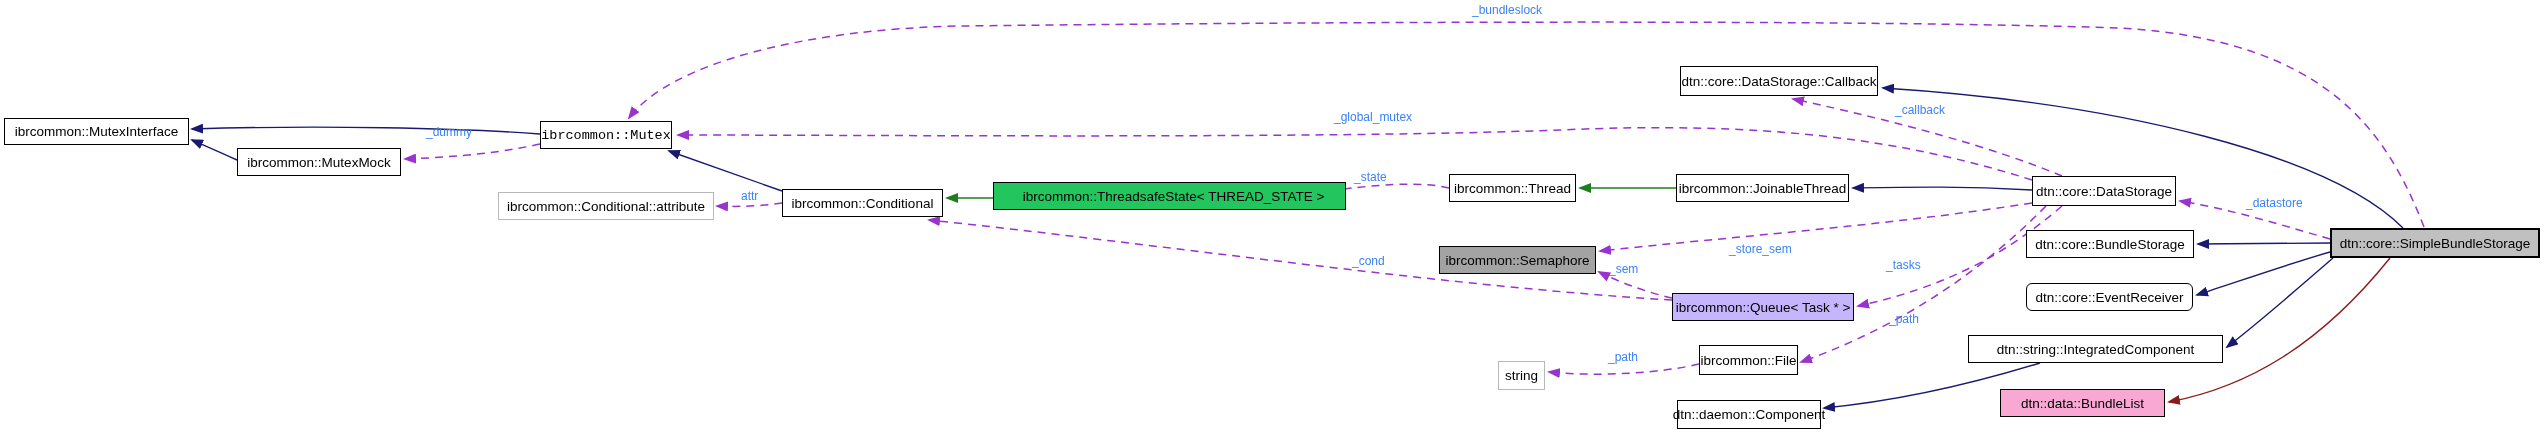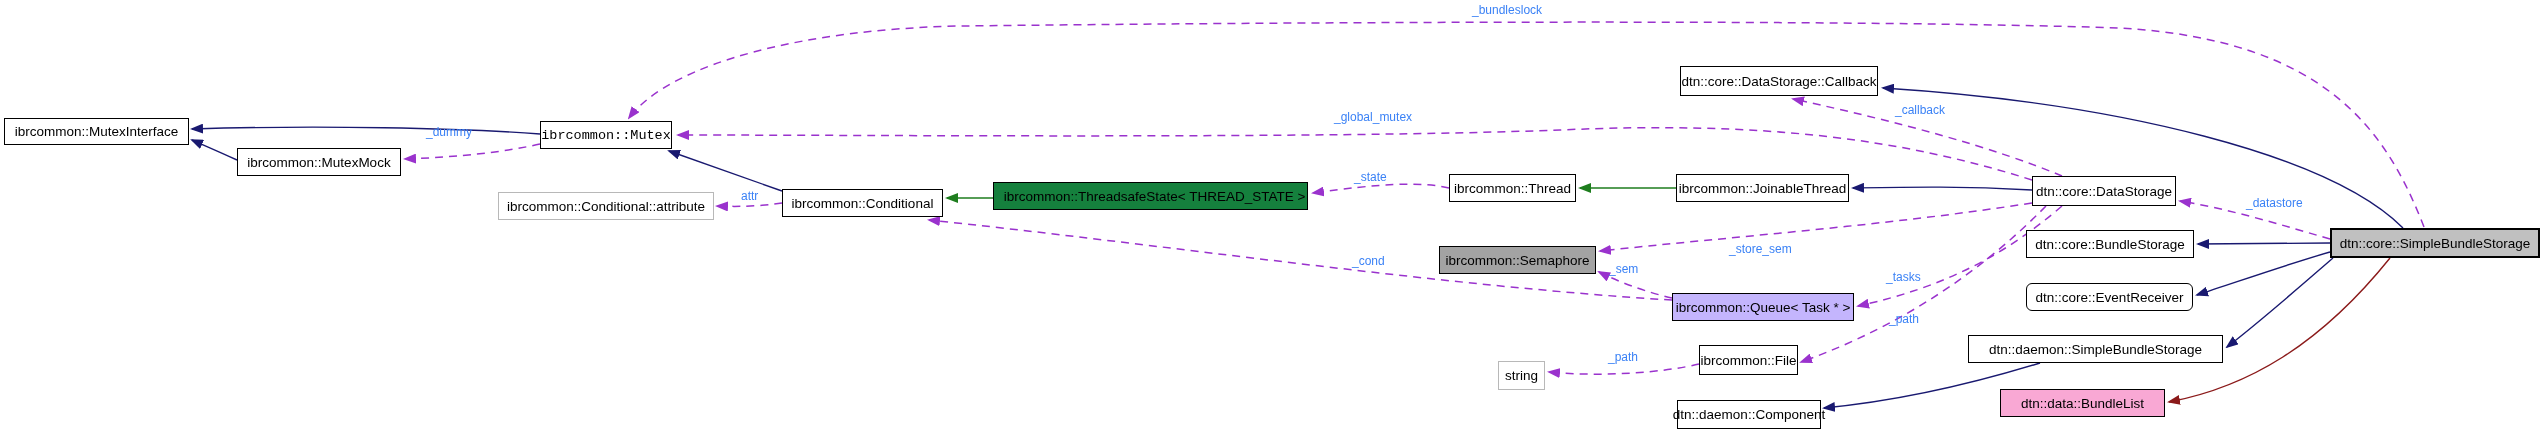--- a/index.html
+++ b/index.html
@@ -80,36 +80,36 @@
 <div class="edge-label" style="left: 426px; top: 125px;">_dummy</div>
     <div class="edge-label" style="left: 1472px; top: 3px;">_bundleslock</div>
     <div class="edge-label" style="left: 1334px; top: 110px;">_global_mutex</div>
     <div class="edge-label" style="left: 1354px; top: 170px;">_state</div>
     <div class="edge-label" style="left: 741px; top: 189px;">attr</div>
     <div class="edge-label" style="left: 1895px; top: 103px;">_callback</div>
     <div class="edge-label" style="left: 2246px; top: 196px;">_datastore</div>
     <div class="edge-label" style="left: 1729px; top: 214px; margin-top: 28px;">_store_sem</div>
     <div class="edge-label" style="left: 1609px; top: 262px;">_sem</div>
     <div class="edge-label" style="left: 1352px; top: 254px;">_cond</div>
-    <div class="edge-label" style="left: 1886px; top: 258px; margin-top: 12px;">_tasks</div>
+    <div class="edge-label" style="left: 1886px; top: 258px;">_tasks</div>
     <div class="edge-label" style="left: 1889px; top: 312px;">_path</div>
     <div class="edge-label" style="left: 1608px; top: 350px;">_path</div>
     <div class="node" style="left: 4px; top: 118px; width: 185px; height: 27px; border-color: rgb(0, 0, 0); background: rgb(255, 255, 255);">ibrcommon::MutexInterface</div>
     <div class="node" style="left: 237px; top: 148px; width: 164px; height: 28px; border-color: rgb(0, 0, 0); background: rgb(255, 255, 255);">ibrcommon::MutexMock</div>
     <div class="node" style="left: 540px; top: 121px; width: 132px; height: 28px; border-color: rgb(0, 0, 0); background: rgb(255, 255, 255); font-family: Liberation Mono, monospace;">ibrcommon::Mutex</div>
     <div class="node grayed" style="left: 498px; top: 192px; width: 216px; height: 28px; border-color: rgb(184, 184, 184); background: rgb(255, 255, 255);">ibrcommon::Conditional::attribute</div>
     <div class="node" style="left: 782px; top: 189px; width: 161px; height: 28px; border-color: rgb(0, 0, 0); background: rgb(255, 255, 255);">ibrcommon::Conditional</div>
-    <div class="node" style="left: 993px; top: 182px; width: 315px; height: 28px; border-color: rgb(0, 0, 0); background: #15803d; padding-left: 8px;">ibrcommon::ThreadsafeState&lt; THREAD_STATE &gt;</div>
+    <div class="node" style="left: 993px; top: 182px; width: 353px; height: 28px; border-color: rgb(0, 0, 0); background: #22c55e; padding-left: 8px;">ibrcommon::ThreadsafeState&lt; THREAD_STATE &gt;</div>
     <div class="node" style="left: 1449px; top: 174px; width: 127px; height: 28px; border-color: rgb(0, 0, 0); background: rgb(255, 255, 255);">ibrcommon::Thread</div>
     <div class="node" style="left: 1676px; top: 174px; width: 173px; height: 28px; border-color: rgb(0, 0, 0); background: rgb(255, 255, 255);">ibrcommon::JoinableThread</div>
     <div class="node" style="left: 1680px; top: 66px; width: 198px; height: 30px; border-color: rgb(0, 0, 0); background: rgb(255, 255, 255);">dtn::core::DataStorage::Callback</div>
     <div class="node" style="left: 2032px; top: 176px; width: 144px; height: 30px; border-color: rgb(0, 0, 0); background: rgb(255, 255, 255);">dtn::core::DataStorage</div>
     <div class="node main" style="left: 2330px; top: 228px; width: 210px; height: 30px; background: rgb(192, 192, 192); border-color: rgb(0, 0, 0);">dtn::core::SimpleBundleStorage</div>
     <div class="node" style="left: 2026px; top: 230px; width: 168px; height: 28px; border-color: rgb(0, 0, 0); background: rgb(255, 255, 255);">dtn::core::BundleStorage</div>
     <div class="node" style="left: 2026px; top: 283px; width: 167px; height: 28px; border-color: rgb(0, 0, 0); background: rgb(255, 255, 255); border-radius: 6px;">dtn::core::EventReceiver</div>
-    <div class="node" style="left: 1968px; top: 335px; width: 255px; height: 28px; border-color: rgb(0, 0, 0); background: rgb(255, 255, 255);">dtn::daemon::SimpleBundleStorage</div>
+    <div class="node" style="left: 1968px; top: 335px; width: 255px; height: 28px; border-color: rgb(0, 0, 0); background: rgb(255, 255, 255);">dtn::string::IntegratedComponent</div>
     <div class="node" style="left: 2000px; top: 389px; width: 165px; height: 28px; border-color: rgb(0, 0, 0); background: #f9a8d4;">dtn::data::BundleList</div>
     <div class="node" style="left: 1439px; top: 246px; width: 157px; height: 28px; border-color: rgb(0, 0, 0); background: #a3a3a3;">ibrcommon::Semaphore</div>
     <div class="node" style="left: 1672px; top: 293px; width: 182px; height: 28px; border-color: rgb(0, 0, 0); background: #c4b5fd;">ibrcommon::Queue&lt; Task * &gt;</div>
     <div class="node" style="left: 1699px; top: 345px; width: 99px; height: 30px; border-color: rgb(0, 0, 0); background: rgb(255, 255, 255);">ibrcommon::File</div>
     <div class="node grayed" style="left: 1498px; top: 361px; width: 47px; height: 29px; border-color: rgb(184, 184, 184); background: rgb(255, 255, 255);">string</div>
     <div class="node" style="left: 1677px; top: 400px; width: 144px; height: 29px; border-color: rgb(0, 0, 0); background: rgb(255, 255, 255);">dtn::daemon::Component</div>
   </div>
 
 </body></html>

